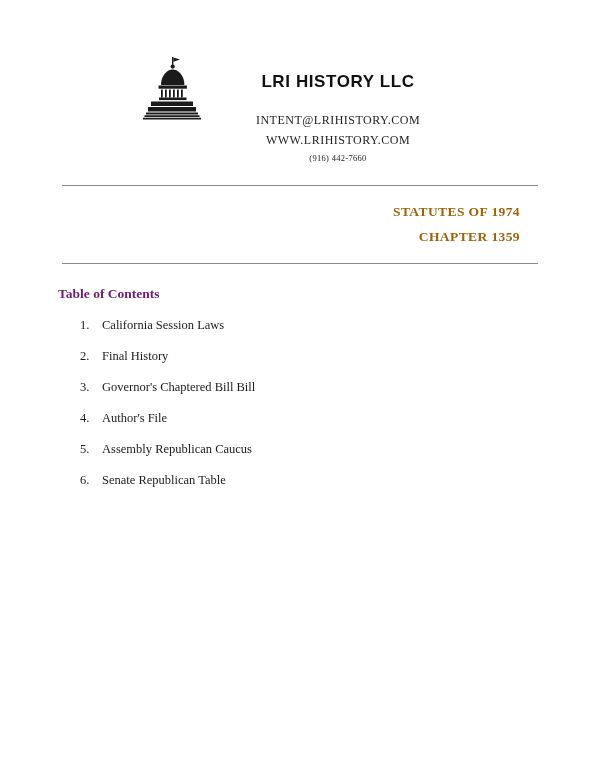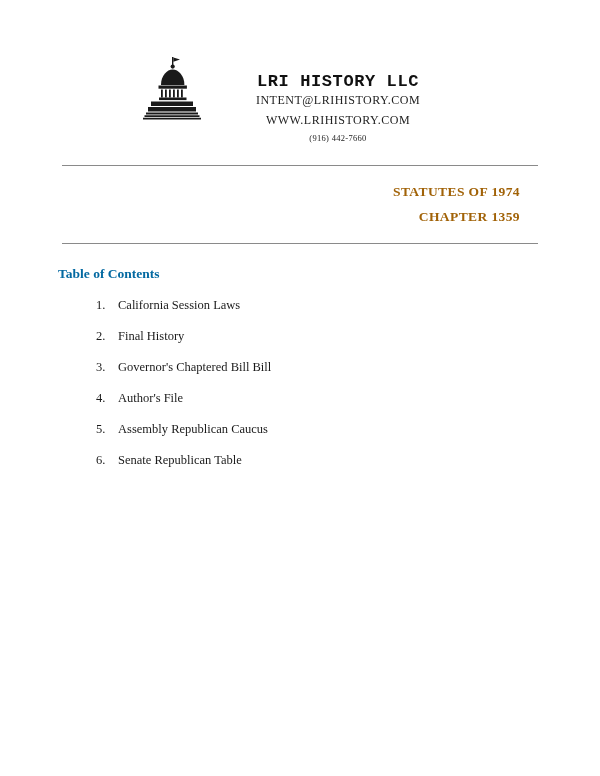--- a/index.html
+++ b/index.html
@@ -38,26 +38,26 @@
     position: relative;
   }
   .logo svg { display: block; }
 
   .org-block {
     text-align: center;
     padding-top: 20px;
     min-width: 250px;
   }
   .org-name {
-    font-family: Liberation Mono, monospace;
+    font-family: Liberation Sans, sans-serif;
     font-size: 17px;
     letter-spacing: 0.6px;
     font-weight: bold;
     color: #111;
-    margin-bottom: 2px;
+    margin-bottom: 21px;
   }
   .org-line {
     font-family: "Liberation Serif", serif;
     font-size: 12px;
     letter-spacing: 0.5px;
     color: #222;
     margin-bottom: 5px;
   }
   .org-phone {
     font-family: "Liberation Serif", serif;
@@ -91,25 +91,25 @@
   }
 
   
   .toc {
     padding: 22px 0 0 58px;
   }
   .toc-heading {
     font-family: "Liberation Serif", serif;
     font-weight: bold;
     font-size: 13.5px;
-    color: #0369a1;
+    color: #701a75;
     margin-bottom: 16px;
   }
   ol.toc-list {
-    margin: 16px;
+    margin: 0;
     padding-left: 22px;
     list-style: none;
     counter-reset: toc;
   }
   ol.toc-list li {
     counter-increment: toc;
     position: relative;
     font-family: "Liberation Serif", serif;
     font-size: 12.5px;
     color: #1a1a1a;

